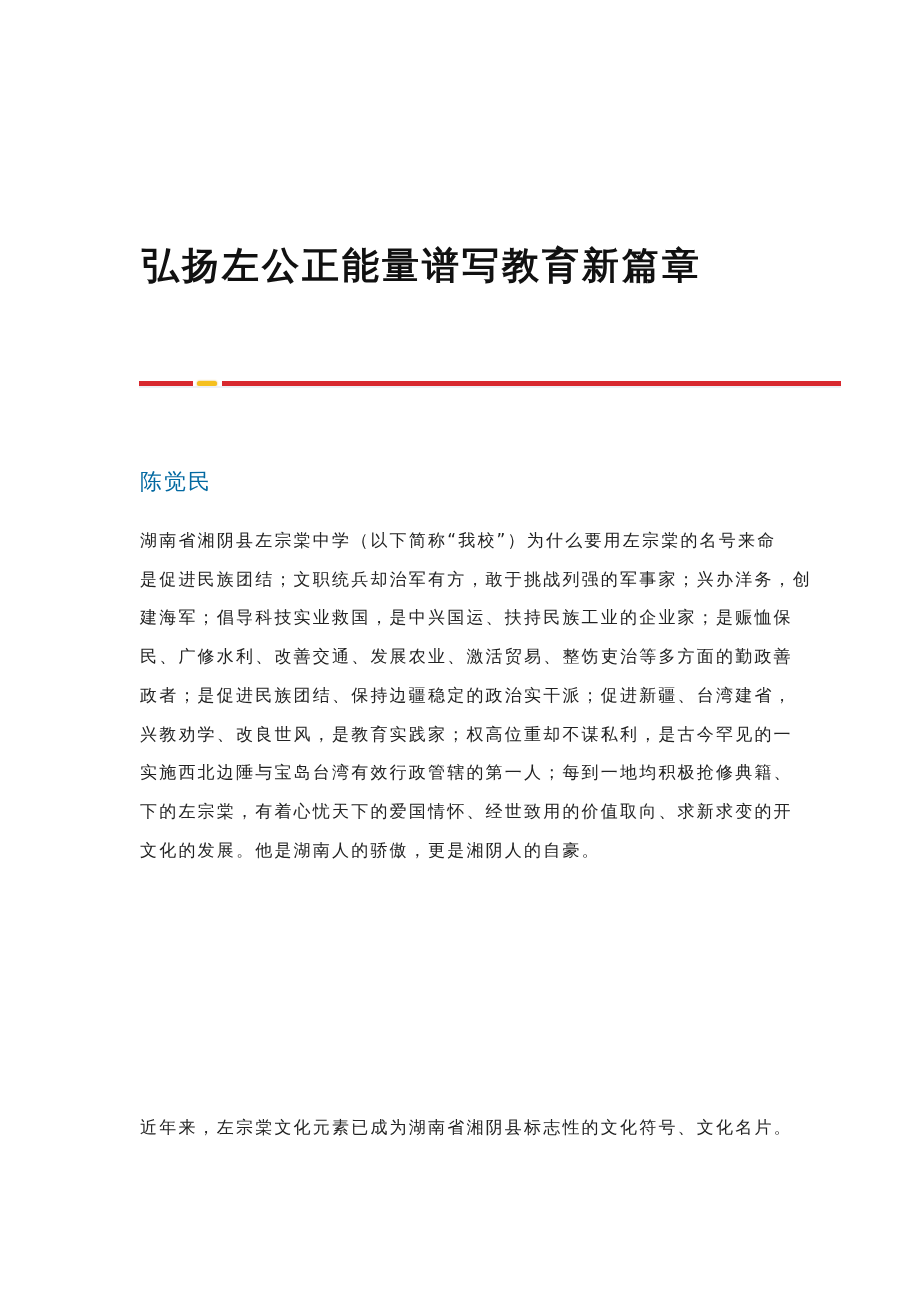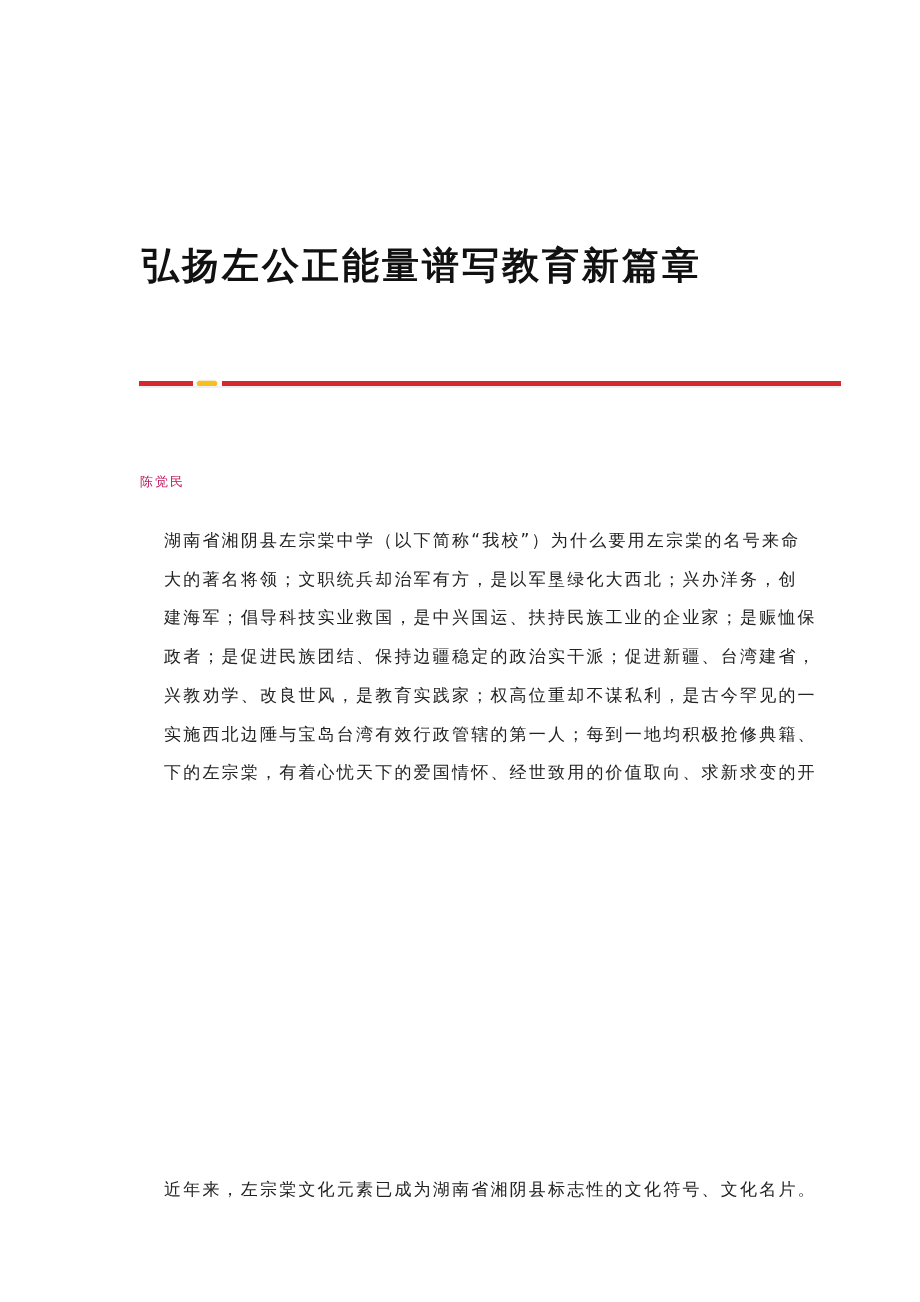--- a/index.html
+++ b/index.html
@@ -66,62 +66,63 @@
       width: 20px;
       height: 5px;
       border-radius: 3px;
       background: #f5c020;
       box-shadow: 0 0 2px #e0a830;
     }
     .author {
       position: absolute;
       left: 140px;
       top: 470px;
-      font-size: 13px;
+      font-size: 22px;
       letter-spacing: 2px;
-      color: #be185d;
+      color: #0369a1;
       line-height: 24px;
     }
     .para {
       position: absolute;
       left: 140px;
       width: 650px;
       font-size: 17px;
       letter-spacing: 2.2px;
       line-height: 38.7px;
       color: #222222;
       text-align: justify;
-      margin-left: 24px;
     }
     .para .line {
       display: block;
       white-space: nowrap;
     }
     #para-1 { top: 521px; }
-    #para-2 { top: 1172px; font-family: Liberation Mono, monospace; }
+    #para-2 { top: 1108px; }
   </style>
 </head>
 <body>
 
 <h1 class="page-title">弘扬左公正能量谱写教育新篇章</h1>
 
 <div class="divider">
   <div class="seg-left"></div>
   <div class="badge"></div>
   <div class="seg-right"></div>
   <div class="shadow"></div>
 </div>
 
 <div class="author">陈觉民</div>
 
 <div class="para" id="para-1">
   <span class="line">湖南省湘阴县左宗棠中学（以下简称“我校”）为什么要用左宗棠的名号来命</span>
-  <span class="line">大的著名将领；文职统兵却治军有方，是以军垦绿化大西北；兴办洋务，创</span>
+  <span class="line">是促进民族团结；文职统兵却治军有方，敢于挑战列强的军事家；兴办洋务，创</span>
   <span class="line">建海军；倡导科技实业救国，是中兴国运、扶持民族工业的企业家；是赈恤保</span>
+  <span class="line">民、广修水利、改善交通、发展农业、激活贸易、整饬吏治等多方面的勤政善</span>
   <span class="line">政者；是促进民族团结、保持边疆稳定的政治实干派；促进新疆、台湾建省，</span>
   <span class="line">兴教劝学、改良世风，是教育实践家；权高位重却不谋私利，是古今罕见的一</span>
   <span class="line">实施西北边陲与宝岛台湾有效行政管辖的第一人；每到一地均积极抢修典籍、</span>
   <span class="line">下的左宗棠，有着心忧天下的爱国情怀、经世致用的价值取向、求新求变的开</span>
+  <span class="line">文化的发展。他是湖南人的骄傲，更是湘阴人的自豪。</span>
 </div>
 
 <div class="para" id="para-2">
   <span class="line">近年来，左宗棠文化元素已成为湖南省湘阴县标志性的文化符号、文化名片。</span>
 </div>
 
 </body></html>

